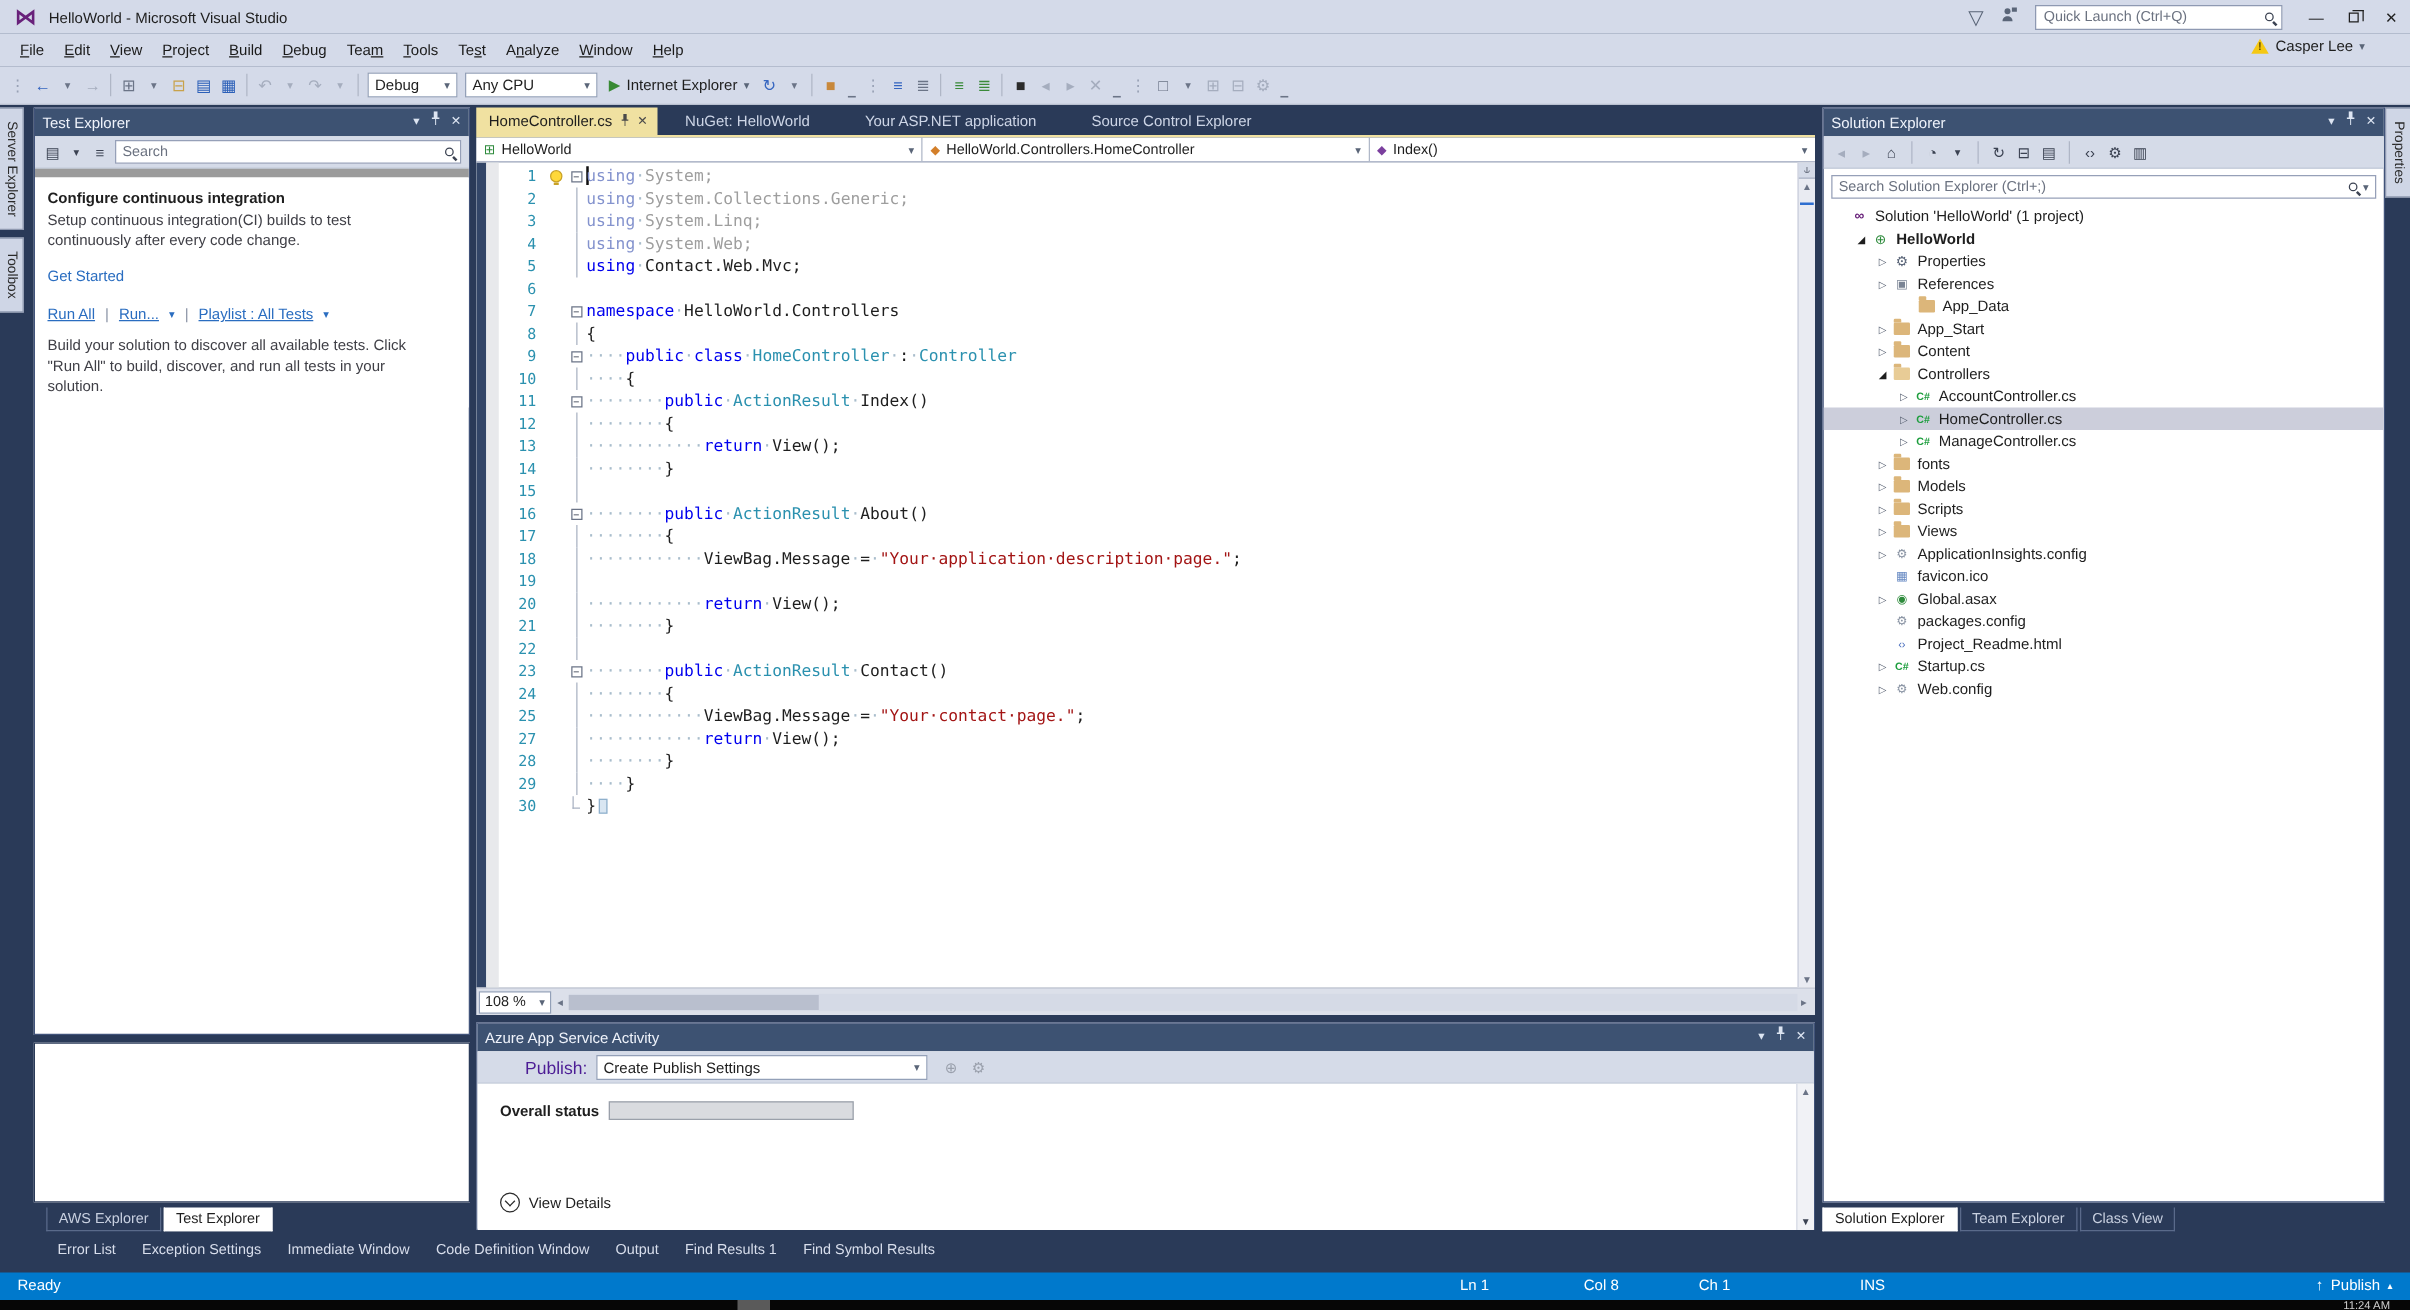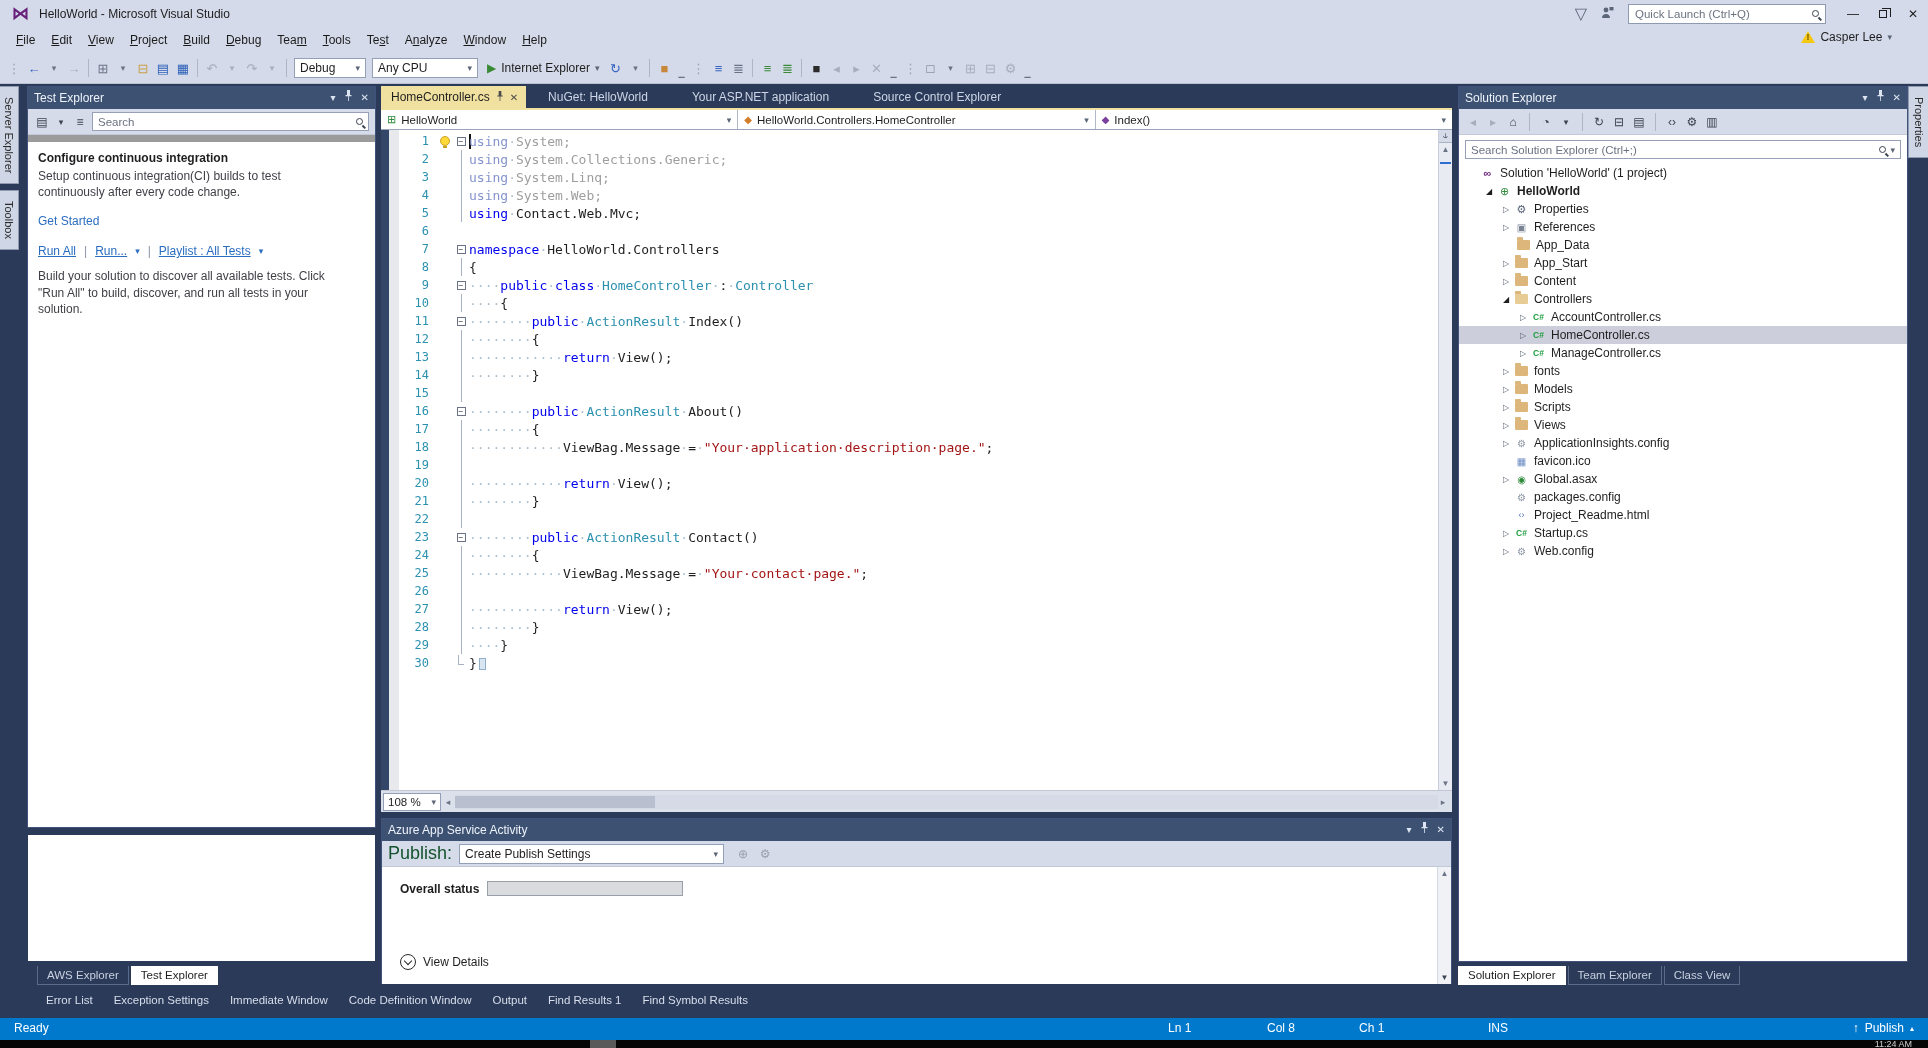--- a/index.html
+++ b/index.html
@@ -349,21 +349,20 @@
           <div class="cl"><span class="c-num">16</span><span class="c-gl"></span><span class="c-ol"><span class="obox">−</span></span><span class="c-code"><span class="tk-w">········</span><span class="tk-k">public</span><span class="tk-w">·</span><span class="tk-t">ActionResult</span><span class="tk-w">·</span><span class="tk-p">About()</span></span></div>
           <div class="cl"><span class="c-num">17</span><span class="c-gl"></span><span class="c-ol"><span class="oline"></span></span><span class="c-code"><span class="tk-w">········</span><span class="tk-p">{</span></span></div>
           <div class="cl"><span class="c-num">18</span><span class="c-gl"></span><span class="c-ol"><span class="oline"></span></span><span class="c-code"><span class="tk-w">············</span><span class="tk-p">ViewBag.Message</span><span class="tk-w">·</span><span class="tk-p">=</span><span class="tk-w">·</span><span class="tk-s">"Your·application·description·page."</span><span class="tk-p">;</span></span></div>
           <div class="cl"><span class="c-num">19</span><span class="c-gl"></span><span class="c-ol"><span class="oline"></span></span><span class="c-code"></span></div>
           <div class="cl"><span class="c-num">20</span><span class="c-gl"></span><span class="c-ol"><span class="oline"></span></span><span class="c-code"><span class="tk-w">············</span><span class="tk-k">return</span><span class="tk-w">·</span><span class="tk-p">View();</span></span></div>
           <div class="cl"><span class="c-num">21</span><span class="c-gl"></span><span class="c-ol"><span class="oline"></span></span><span class="c-code"><span class="tk-w">········</span><span class="tk-p">}</span></span></div>
           <div class="cl"><span class="c-num">22</span><span class="c-gl"></span><span class="c-ol"><span class="oline"></span></span><span class="c-code"></span></div>
           <div class="cl"><span class="c-num">23</span><span class="c-gl"></span><span class="c-ol"><span class="obox">−</span></span><span class="c-code"><span class="tk-w">········</span><span class="tk-k">public</span><span class="tk-w">·</span><span class="tk-t">ActionResult</span><span class="tk-w">·</span><span class="tk-p">Contact()</span></span></div>
           <div class="cl"><span class="c-num">24</span><span class="c-gl"></span><span class="c-ol"><span class="oline"></span></span><span class="c-code"><span class="tk-w">········</span><span class="tk-p">{</span></span></div>
           <div class="cl"><span class="c-num">25</span><span class="c-gl"></span><span class="c-ol"><span class="oline"></span></span><span class="c-code"><span class="tk-w">············</span><span class="tk-p">ViewBag.Message</span><span class="tk-w">·</span><span class="tk-p">=</span><span class="tk-w">·</span><span class="tk-s">"Your·contact·page."</span><span class="tk-p">;</span></span></div>
-          <div class="cl"><span class="c-num">26</span><span class="c-gl"></span><span class="c-ol"><span class="oline"></span></span><span class="c-code"></span></div>
           <div class="cl"><span class="c-num">27</span><span class="c-gl"></span><span class="c-ol"><span class="oline"></span></span><span class="c-code"><span class="tk-w">············</span><span class="tk-k">return</span><span class="tk-w">·</span><span class="tk-p">View();</span></span></div>
           <div class="cl"><span class="c-num">28</span><span class="c-gl"></span><span class="c-ol"><span class="oline"></span></span><span class="c-code"><span class="tk-w">········</span><span class="tk-p">}</span></span></div>
           <div class="cl"><span class="c-num">29</span><span class="c-gl"></span><span class="c-ol"><span class="oline"></span></span><span class="c-code"><span class="tk-w">····</span><span class="tk-p">}</span></span></div>
           <div class="cl"><span class="c-num">30</span><span class="c-gl"></span><span class="c-ol"><span class="oend"></span></span><span class="c-code"><span class="tk-p">}</span><span class="tk-eof"></span></span></div>
         </div>
       <div class="vscroll">
         <div class="vs-split">⫝</div>
         <div class="vs-arr">▲</div>
         <div class="vs-mark"></div>
         <div class="vs-arr" style="position:absolute;bottom:0;width:100%;">▼</div>
@@ -386,21 +385,21 @@
     <div class="pn-title">
       <span>Azure App Service Activity</span>
       <span class="sp"></span>
       <span class="ti">▾</span>
       <span class="ti"><svg width="9" height="11" viewBox="0 0 9 11">
             <path d="M3 0h3v5h1.5v1.2H1.5V5H3zM4.1 6.2h0.8V11h-0.8z" fill="currentColor"></path>
           </svg></span>
       <span class="ti">✕</span>
     </div>
     <div class="pn-toolbar">
-      <span style="font-size:18px;color:#14532d;">Publish:</span>
+      <span style="font-size:14px;color:#4c1d95;margin-left:32px;">Publish:</span>
       <div class="combo" style="width:265px;">
         <span class="cx">Create Publish Settings</span>
           <span class="caret">▾</span>
       </div>
       <span id="az-tools" style="display:flex;align-items:center;gap:6px;margin-left:4px;">
           <span class="pt-ico" style="color: rgb(154, 160, 172);">⊕</span>
           <span class="pt-ico" style="color: rgb(154, 160, 172);">⚙</span>
         </span>
     </div>
     <div class="az-body">
@@ -475,21 +474,21 @@
           </span>
           <span>Properties</span>
         </div>
         <div class="trow" style="padding-left: 40px;">
           <span class="texp">▷</span>
           <span class="ti-box">
             <span style="color: rgb(122, 132, 148); font-size: 10px;">▣</span>
           </span>
           <span>References</span>
         </div>
-        <div class="trow" style="padding-left: 42px;">
+        <div class="trow" style="padding-left: 60px;">
           <span class="texp"></span>
           <span class="ti-box">
             <span class="fold"></span>
           </span>
           <span>App_Data</span>
         </div>
         <div class="trow" style="padding-left: 40px;">
           <span class="texp">▷</span>
           <span class="ti-box">
             <span class="fold"></span>

